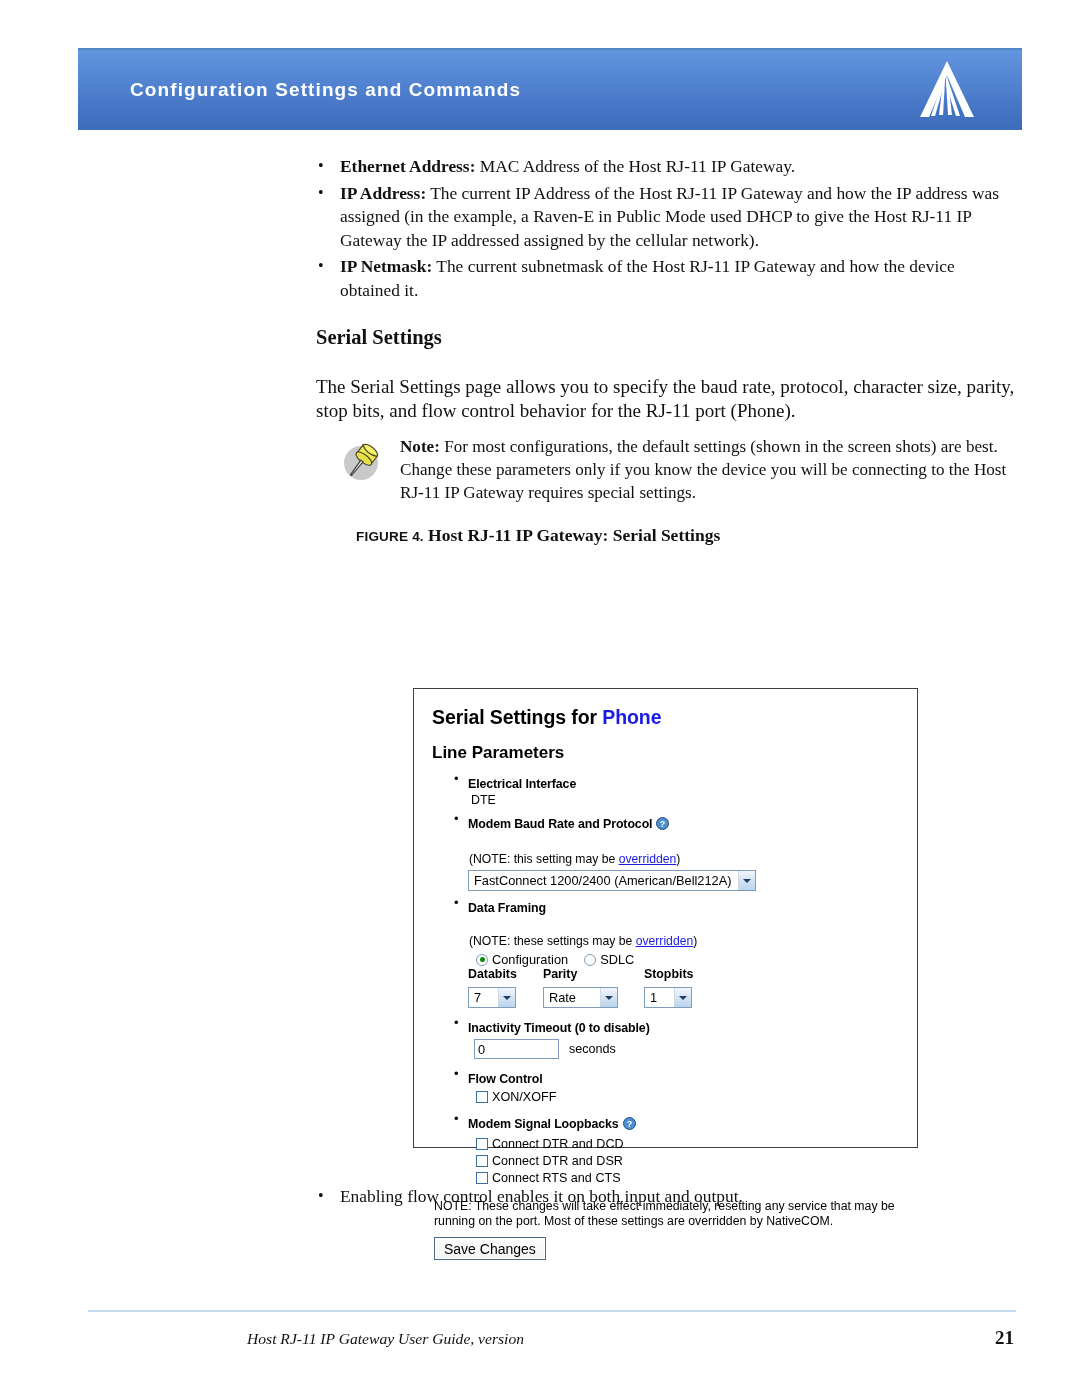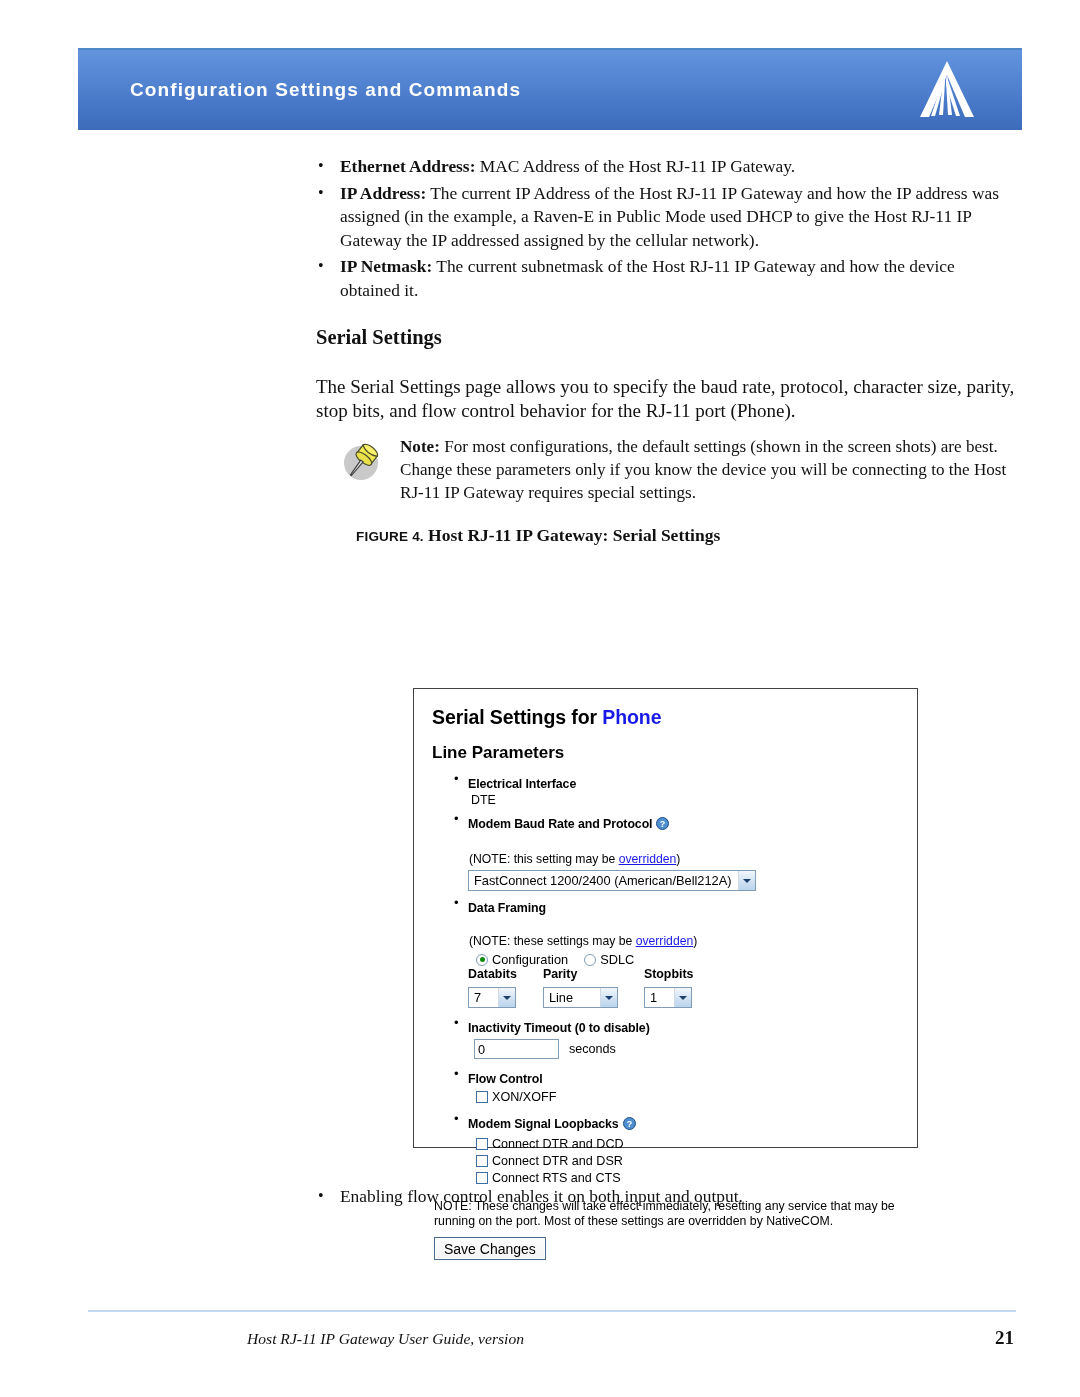--- a/index.html
+++ b/index.html
@@ -438,21 +438,21 @@
             <div class="ss-select" style="width:48px">
               <span class="sel-text">7</span>
               <span class="arrow-box">
                   <span class="tri"></span>
                 </span>
             </div>
           </div>
           <div class="triple-col">
             <div class="triple-head">Parity</div>
             <div class="ss-select" style="width:75px">
-              <span class="sel-text">Line</span>
+              <span class="sel-text">Rate</span>
               <span class="arrow-box">
                   <span class="tri"></span>
                 </span>
             </div>
           </div>
           <div class="triple-col" style="margin-right:0">
             <div class="triple-head">Stopbits</div>
             <div class="ss-select" style="width:48px">
               <span class="sel-text">1</span>
               <span class="arrow-box">

